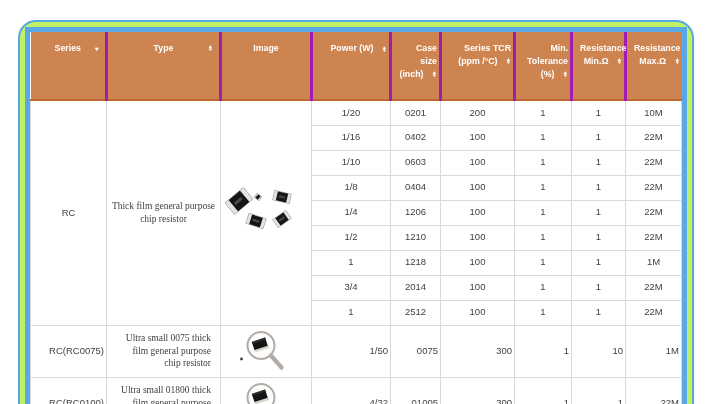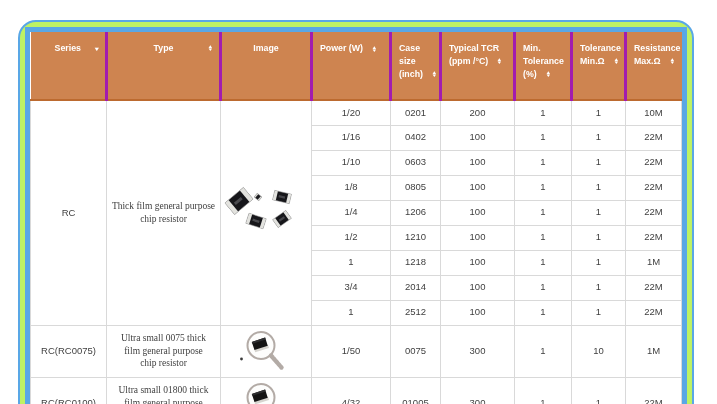--- a/index.html
+++ b/index.html
@@ -7,32 +7,32 @@
           font-family:"Liberation Sans","DejaVu Sans",sans-serif;}
   .frame-outer{position:absolute;left:18px;top:20px;border:2px solid #59A7E6;border-radius:18px;
                padding:5px;background:#bef264;}
   .frame-inner{border:5px solid #59A7E6;background:#ffffff;}
   table.spec-table{border-collapse:collapse;table-layout:fixed;width:651px;background:#ffffff;}
   th{background:#CE8450;color:#ffffff;font-size:8.8px;font-weight:bold;vertical-align:top;
      height:68px;box-sizing:border-box;padding:10px 3px 0 3px;line-height:1.45;
      border-left:3px solid #a21caf;border-bottom:2px solid #BC6A2F;position:relative;
      text-align:center;}
   th:first-child{border-left:none;}
-  th.align-left{text-align:left;padding-left:7px;padding-right:2px;}
+  th.align-left{text-align:right;padding-left:7px;padding-right:2px;}
   .sort-caret{font-size:5.5px;display:inline-block;transform:scaleX(1.3);}
   .abs{position:absolute;right:6px;top:14px;}
   .updown{display:inline-flex;flex-direction:column;align-items:center;vertical-align:middle;
           margin-left:9px;line-height:3px;font-size:4.6px;color:#ffffff;}
   .updown span{display:block;transform:scaleX(1.25);}
   .updown.abs{margin-left:0;top:13px;}
   td{border:1px solid #D9D9D9;font-size:9.5px;color:#3F3F3F;text-align:center;
      vertical-align:middle;line-height:1.3;background:#ffffff;box-sizing:border-box;
      padding:1px 2px;}
   tr.compact td{height:25px;padding:0 2px;}
-  tr.tall td{height:52px;}
+  tr.tall td{height:52px;text-align:right;}
   td.type-cell{padding:2px 9px;font-family:Liberation Serif, serif;}
   td.image-cell svg{display:block;margin:0 auto;}
 </style>
 </head>
 <body>
 
 <div class="screen">
   <div class="frame-outer">
     <div class="frame-inner">
       <table class="spec-table">
@@ -56,29 +56,29 @@
                 </span></th>
               <th><span>Image</span></th>
               <th class="align-left"><span>Power (W)</span><span class="updown">
                   <span>▲</span>
                   <span>▼</span>
                 </span></th>
               <th class="align-left"><span>Case size (inch)</span><span class="updown">
                   <span>▲</span>
                   <span>▼</span>
                 </span></th>
-              <th class="align-left"><span>Typical TCR (ppm /°C)</span><span class="updown">
+              <th class="align-left"><span>Series TCR (ppm /°C)</span><span class="updown">
                   <span>▲</span>
                   <span>▼</span>
                 </span></th>
               <th class="align-left"><span>Min. Tolerance (%)</span><span class="updown">
                   <span>▲</span>
                   <span>▼</span>
                 </span></th>
-              <th class="align-left"><span>Tolerance Min.Ω</span><span class="updown">
+              <th class="align-left"><span>Resistance Min.Ω</span><span class="updown">
                   <span>▲</span>
                   <span>▼</span>
                 </span></th>
               <th class="align-left"><span>Resistance Max.Ω</span><span class="updown">
                   <span>▲</span>
                   <span>▼</span>
                 </span></th>
             </tr>
         </thead>
         <tbody id="table-body">
@@ -136,21 +136,21 @@
             <tr class="compact">
               <td>1/10</td>
               <td>0603</td>
               <td>100</td>
               <td>1</td>
               <td>1</td>
               <td>22M</td>
             </tr>
             <tr class="compact">
               <td>1/8</td>
-              <td>0805</td>
+              <td>0404</td>
               <td>100</td>
               <td>1</td>
               <td>1</td>
               <td>22M</td>
             </tr>
             <tr class="compact">
               <td>1/4</td>
               <td>1206</td>
               <td>100</td>
               <td>1</td>

